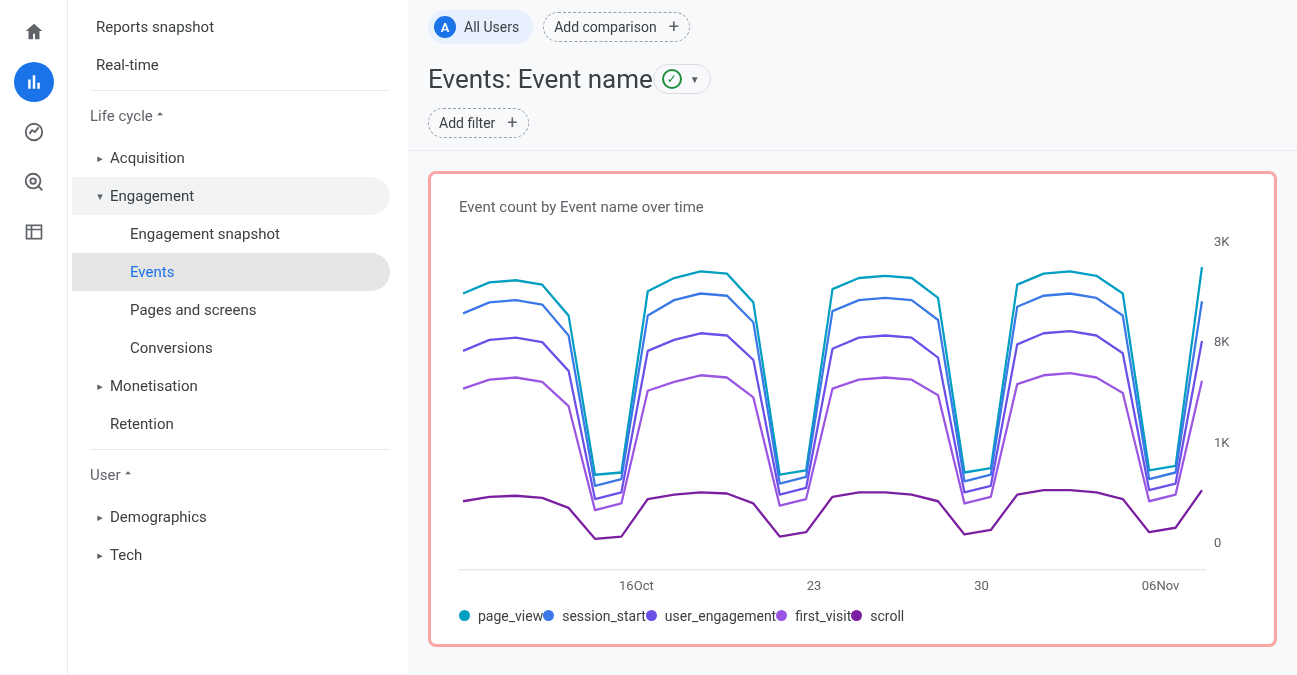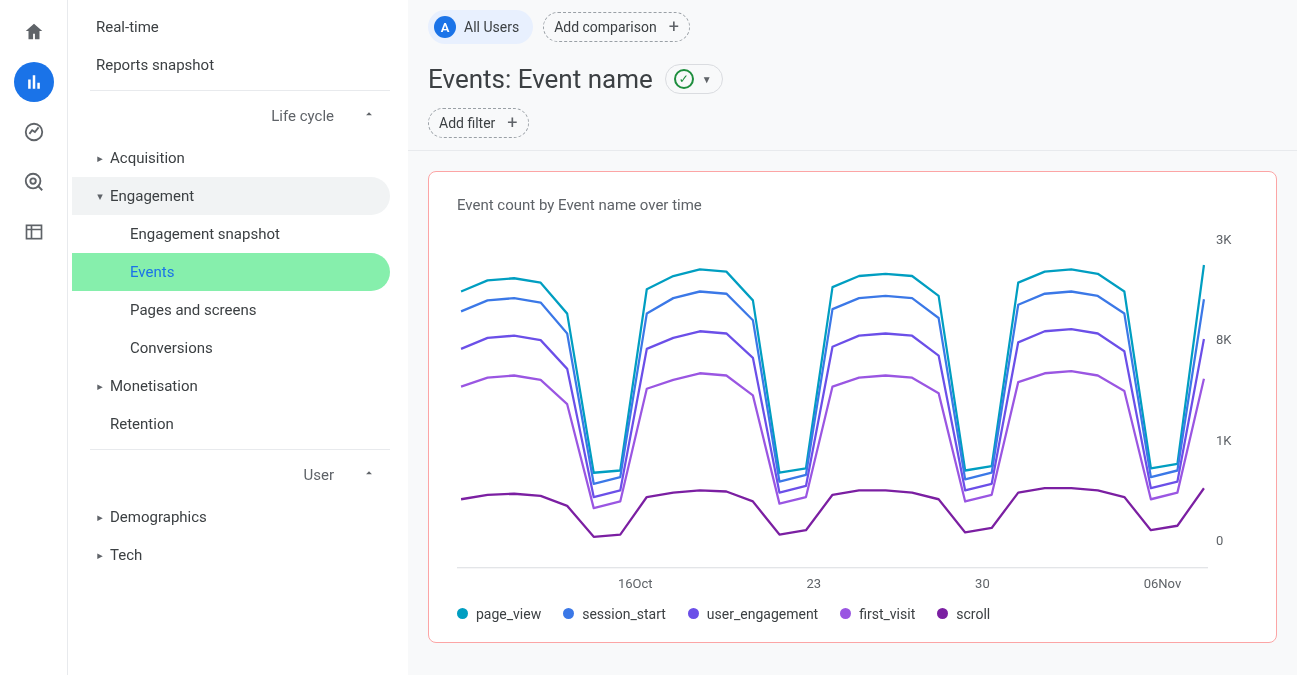--- a/index.html
+++ b/index.html
@@ -45,74 +45,73 @@
     color: #3c4043;
     cursor: pointer;
     border-radius: 0 22px 22px 0;
     display: flex;
     align-items: center;
   }
   .nav-section {
     padding: 14px 14px 14px 18px;
     font-size: 15px;
     color: #5f6368;
-    display: flex; align-items: center; justify-content: flex-end;
+    display: flex; align-items: center; justify-content: flex-start;
     cursor: pointer;
     border-radius: 0 22px 22px 0;
-    gap: 28px;
   }
   .divider { height:1px; background:#e8eaed; margin: 6px 0 2px 18px; }
   .sub-group { display:flex; align-items:center; padding:10px 14px 10px 18px; font-size:15px; color:#3c4043; cursor:pointer; border-radius:0 22px 22px 0;}
   .sub-group .caret { width:20px; display:inline-flex; justify-content:center; color:#5f6368; font-size:11px;}
   .sub-group.active { background:#f1f3f4; }
   .sub-item { padding:10px 14px 10px 58px; font-size:15px; color:#3c4043; cursor:pointer; border-radius:0 22px 22px 0;}
-  .sub-item.selected { background:#86efac; color:#1a73e8; }
+  .sub-item.selected { background:#e5e5e5; color:#1a73e8; }
   .chev { color:#5f6368; }
 
   .main {
     flex:1;
     background:#f8f9fa;
     display:flex; flex-direction:column;
     overflow:hidden;
   }
   .topbar { padding: 10px 20px 12px 20px; border-bottom:1px solid #e8eaed; background:#f8f9fa; }
   .chips-row { display:flex; gap:10px; align-items:center; }
   .chip {
     display:inline-flex; align-items:center; gap:8px;
     border-radius:20px; padding:6px 14px 6px 6px; font-size:14px;
   }
   .chip.solid { background:#e8f0fe; color:#3c4043; }
   .chip .badge { width:22px; height:22px; border-radius:50%; background:#1a73e8; color:#fff; font-weight:600; display:flex;align-items:center;justify-content:center; font-size:13px;}
   .chip.dashed { border:1px dashed #9aa0a6; color:#3c4043; padding:6px 10px; cursor:pointer;}
   .chip.dashed.small { font-size:14px; }
   .plus { font-size:18px; line-height:0; color:#5f6368; margin-left:4px;}
 
-  .title-row { display:flex; align-items:center; gap:12px; margin-top:20px; }
+  .title-row { display:flex; align-items:center; gap:0; margin-top:20px; }
   .title { font-size:26px; font-weight:400; color:#3c4043; }
   .status-pill {
     display:inline-flex; align-items:center; gap:8px;
     border:1px solid #dadce0; border-radius:20px; padding:4px 10px 4px 8px;
     cursor:pointer;
   }
   .status-pill .check { width:20px;height:20px;border:2px solid #1e8e3e;border-radius:50%; display:flex;align-items:center;justify-content:center; color:#1e8e3e; font-size:12px;}
   .status-pill .dd { color:#5f6368; font-size:10px;}
   .filter-row { margin-top:14px; }
 
   .content { padding:20px; flex:1; overflow:auto; }
   .card {
-    background:#fff; border:1px solid #fca5a5; border-radius:8px;
+    background:#fff; border:3px solid #fca5a5; border-radius:8px;
     padding:24px 28px 20px 28px;
   }
   .card-title { font-size:15px; color:#5f6368; margin-bottom:18px; }
   .chart-wrap { position:relative; display:flex; }
   .chart-svg { flex:1; height:340px; }
   .y-axis { width:40px; display:flex; flex-direction:column; justify-content:space-between; text-align:left; font-size:13px; color:#5f6368; padding:0 0 24px 8px;}
   .x-axis { display:flex; justify-content:space-between; padding:4px 40px 0 0; font-size:13px; color:#5f6368;}
   .x-label { display:flex; flex-direction:row; align-items:center; line-height:1.2;}
-  .legend { display:flex; gap:22px; margin-top:14px; font-size:14px; color:#3c4043; flex-wrap:wrap;}
+  .legend { display:flex; margin-top:14px; font-size:14px; color:#3c4043; flex-wrap:wrap;}
   .legend-item { display:inline-flex; align-items:center; gap:8px; cursor:pointer;}
   .swatch { width:11px;height:11px; border-radius:50%; }
 </style>
 </head>
 <body>
 
 <div class="rail">
   <div class="rail-btn">
     <svg width="22" height="22" viewBox="0 0 24 24">
         <path d="M12 3l9 8h-3v9h-5v-6H11v6H6v-9H3z"></path>
@@ -138,22 +137,22 @@
   </div>
   <div class="rail-btn">
     <svg width="20" height="20" viewBox="0 0 24 24">
         <rect x="3" y="4" width="18" height="16" fill="none" stroke="#5f6368" stroke-width="2"></rect>
         <path d="M3 9h18M9 4v16" stroke="#5f6368" stroke-width="2"></path>
       </svg>
   </div>
 </div>
 
 <div class="nav">
+  <div class="nav-item">Reports snapshot</div>
   <div class="nav-item">Real-time</div>
-  <div class="nav-item">Reports snapshot</div>
   <div class="divider"></div>
 
   <div class="nav-section">
     <span>Life cycle</span>
     <span class="chev">
       <svg width="14" height="14" viewBox="0 0 24 24" fill="#5f6368">
           <path d="M7 14l5-5 5 5z"></path>
         </svg>
     </span>
   </div>

